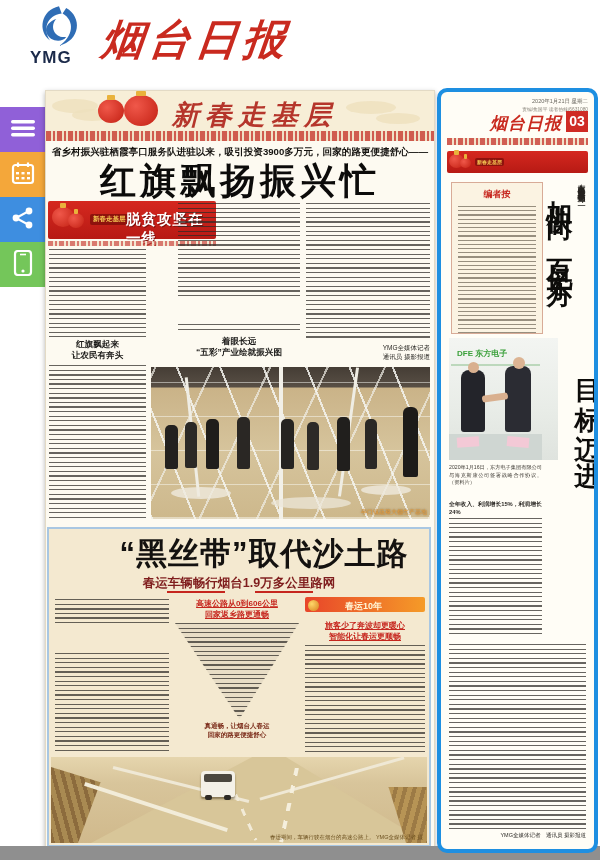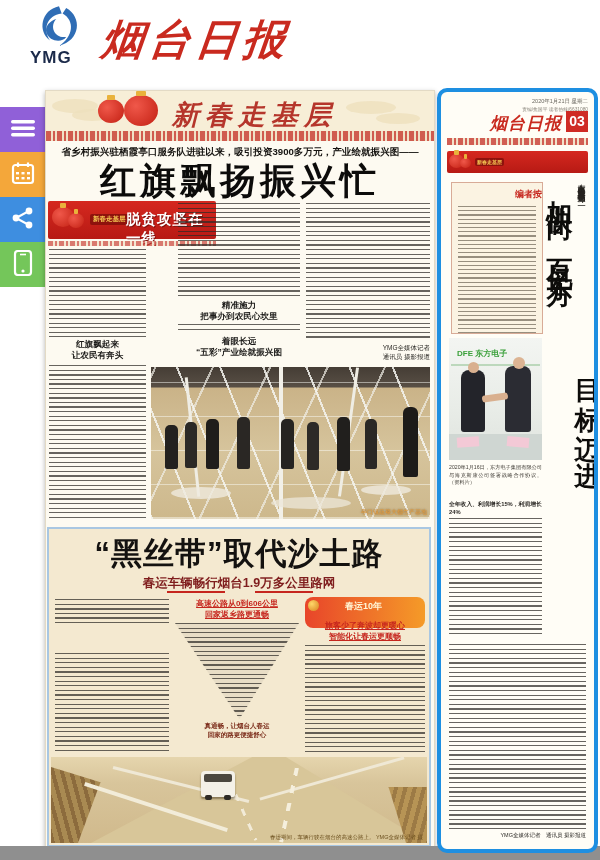--- a/index.html
+++ b/index.html
@@ -92,43 +92,39 @@
     <div class="cloud" style="left:6px;top:8px;width:46px;height:14px;"></div>
     <div class="cloud" style="left:26px;top:18px;width:40px;height:12px;"></div>
     <div class="cloud" style="left:300px;top:10px;width:50px;height:13px;"></div>
     <div class="cloud" style="left:330px;top:22px;width:44px;height:11px;"></div>
     <span class="lantern" style="left:52px;top:8px;width:26px;height:24px;"></span>
     <span class="lantern" style="left:78px;top:4px;width:34px;height:31px;"></span>
     <div class="abs" style="left:126px;top:6px;font-family:'DejaVu Serif',serif;font-weight:bold;font-style:italic;font-size:27px;color:#b5352b;letter-spacing:6px;">新春走基层</div>
     <div class="abs lace" style="left:0;top:40px;width:388px;height:10px;opacity:.85;"></div>
   </div>
 
-  <div class="abs" style="left:2px;top:55px;width:384px;text-align:center;font-weight:bold;font-size:9.6px;color:#151310;">省乡村振兴驻栖霞亭口服务队进驻以来，吸引投资3900多万元，产业绘就振兴图——</div>
+  <div class="abs" style="left:2px;top:55px;width:384px;text-align:center;font-weight:bold;font-size:9.6px;color:#151310;">省乡村振兴驻栖霞亭口服务队进驻以来，吸引投资3900多万元，回家的路更便捷舒心——</div>
   <div class="abs" style="left:0;top:66px;width:388px;text-align:center;font-weight:900;font-size:36px;color:#0c0b0a;letter-spacing:4px;">红旗飘扬振兴忙</div>
 
   <div class="abs redbanner" style="left:2px;top:110px;width:168px;height:38px;border-radius:2px;">
     <span class="lantern" style="left:4px;top:6px;width:22px;height:20px;"></span>
     <span class="lantern" style="left:20px;top:12px;width:16px;height:15px;"></span>
     <span class="abs badge-chip" style="left:42px;top:13px;font-size:6.5px;padding:1px 3px;">新春走基层</span>
     <span class="abs" style="left:78px;top:9px;font-size:14.5px;font-weight:900;color:#ffffff;letter-spacing:1px;text-shadow:1px 1px 0 #7e0f0a;">脱贫攻坚在一线</span>
   </div>
   <div class="abs lace" style="left:2px;top:150px;width:168px;height:5px;opacity:.7;"></div>
 
   <div class="abs tl" style="left:3px;top:158px;width:97px;height:88px;"></div>
   <div class="abs subhead" style="left:3px;top:248px;width:97px;font-size:8.6px;line-height:11px;">
     <div>红旗飘起来</div>
     <div>让农民有奔头</div>
   </div>
   <div class="abs tl" style="left:3px;top:274px;width:97px;height:156px;"></div>
 
   <div class="abs tl" style="left:132px;top:112px;width:122px;height:94px;"></div>
-  <div class="abs subhead" style="left:132px;top:209px;width:122px;font-size:8.6px;line-height:11px;">
-    <div>精准施力</div>
-    <div>把事办到农民心坎里</div>
-  </div>
   <div class="abs tl" style="left:132px;top:233px;width:122px;height:9px;"></div>
   <div class="abs subhead" style="left:132px;top:245px;width:122px;font-size:8.6px;line-height:11px;">
     <div>着眼长远</div>
     <div>“五彩”产业绘就振兴图</div>
   </div>
 
   <div class="abs tl" style="left:260px;top:112px;width:124px;height:138px;"></div>
   <div class="abs" style="left:260px;top:252px;width:124px;text-align:right;font-size:6.5px;color:#2a2824;line-height:9px;">
     <div>YMG全媒体记者</div>
     <div>通讯员 摄影报道</div>
@@ -153,39 +149,39 @@
     <div class="abs" style="left:214px;top:52px;width:12px;height:50px;background:#2a2825;border-radius:5px 5px 2px 2px;"></div>
     <div class="abs" style="left:252px;top:40px;width:15px;height:70px;background:#1d1b19;border-radius:6px 6px 2px 2px;"></div>
 
     <div class="abs" style="left:20px;top:120px;width:60px;height:12px;background:#efeadf;border-radius:50%;opacity:.8;"></div>
     <div class="abs" style="left:120px;top:130px;width:80px;height:12px;background:#ece7da;border-radius:50%;opacity:.75;"></div>
     <div class="abs" style="left:210px;top:118px;width:50px;height:10px;background:#efeadf;border-radius:50%;opacity:.8;"></div>
     <div class="abs" style="right:3px;bottom:2px;font-size:6px;color:#f0a13c;text-shadow:0 0 2px #5a4520;">亭口镇蔬菜大棚生产基地</div>
   </div>
 
   <div class="abs" style="left:1px;top:436px;width:384px;height:320px;background:#f4e9d0;border:2px solid #a9c7e2;box-sizing:border-box;">
-    <div class="abs" style="left:0;top:4px;width:380px;text-align:center;font-weight:900;font-size:31px;color:#141210;letter-spacing:1px;">“黑丝带”取代沙土路</div>
+    <div class="abs" style="left:0;top:4px;width:380px;text-align:center;font-weight:900;font-size:31px;color:#141210;letter-spacing:1px;padding-left:25px;">“黑丝带”取代沙土路</div>
     <div class="abs" style="left:0;top:46px;width:380px;text-align:center;font-weight:bold;font-size:12.5px;color:#7f1d1d;">春运车辆畅行烟台1.9万多公里路网</div>
     <div class="abs" style="left:118px;top:62px;width:58px;height:2px;background:#c6261e;"></div>
     <div class="abs" style="left:206px;top:62px;width:58px;height:2px;background:#c6261e;"></div>
 
     <div class="abs tl" style="left:6px;top:70px;width:114px;height:28px;"></div>
     <div class="abs tl" style="left:6px;top:124px;width:114px;height:100px;"></div>
 
     <div class="abs" style="left:126px;top:70px;width:124px;text-align:center;font-weight:bold;font-size:8px;line-height:10.5px;color:#c6261e;">
       <div style="text-decoration:underline;">高速公路从0到606公里</div>
       <div style="text-decoration:underline;">回家返乡路更通畅</div>
     </div>
     <div class="abs tl" style="left:126px;top:94px;width:124px;height:96px;clip-path:polygon(0 0,100% 0,52% 100%);background-color:rgba(210,200,180,.35);"></div>
     <div class="abs" style="left:126px;top:192px;width:124px;text-align:center;font-size:6.5px;line-height:9px;color:#7a2a18;font-weight:bold;">
       <div>真通畅，让烟台人春运</div>
       <div>回家的路更便捷舒心</div>
     </div>
 
-    <div class="abs" style="left:256px;top:68px;width:120px;height:31px;background:linear-gradient(90deg,#e8452a,#f59b28);border-radius:8px;">
+    <div class="abs" style="left:256px;top:68px;width:120px;height:15px;background:linear-gradient(90deg,#e8452a,#f59b28);border-radius:2px;">
       <span class="abs" style="left:3px;top:3px;width:11px;height:11px;border-radius:50%;background:radial-gradient(circle at 35% 35%,#ffd76a,#d8801d);"></span>
       <span class="abs" style="left:40px;top:3px;font-size:9px;font-weight:bold;color:#fff7d8;">春运10年</span>
     </div>
     <div class="abs" style="left:256px;top:92px;width:120px;text-align:center;font-weight:bold;font-size:8px;line-height:10.5px;color:#c6261e;">
       <div style="text-decoration:underline;">旅客少了奔波却更暖心</div>
       <div style="text-decoration:underline;">智能化让春运更顺畅</div>
     </div>
     <div class="abs tl" style="left:256px;top:116px;width:120px;height:108px;"></div>
 
     <div class="abs" style="left:2px;top:228px;width:376px;height:86px;overflow:hidden;background:linear-gradient(180deg,#e3d3ab 0%,#d9cironic 30%,#d3bd92 100%);background:linear-gradient(180deg,#e5d5ad 0%,#d8c59b 30%,#d0b98c 100%);">
@@ -221,29 +217,29 @@
     <div class="abs" style="right:0;top:15px;width:22px;height:21px;background:#cf2b24;color:#ffffff;font-weight:bold;font-size:14px;text-align:center;line-height:21px;">03</div>
     <div class="abs lace" style="left:0;top:42px;width:141px;height:7px;opacity:.85;"></div>
 
     <div class="abs redbanner" style="left:0;top:55px;width:141px;height:22px;border-radius:2px;">
       <span class="lantern" style="left:2px;top:3px;width:15px;height:14px;"></span>
       <span class="lantern" style="left:13px;top:7px;width:11px;height:10px;"></span>
       <span class="abs badge-chip" style="left:28px;top:7px;font-size:5px;padding:1px 2px;">新春走基层</span>
     </div>
 
     <div class="abs" style="left:4px;top:86px;width:92px;height:152px;background:#fbf3e2;border:1px solid #d8ab97;box-sizing:border-box;">
-      <div style="text-align:right;font-weight:bold;font-size:9px;color:#c6261e;margin-top:5px;">编者按</div>
+      <div style="text-align:center;font-weight:bold;font-size:9px;color:#c6261e;margin-top:5px;">编者按</div>
       <div class="tl-lt" style="margin:5px 6px 0 6px;height:128px;"></div>
     </div>
 
     <div class="abs vtext" style="left:129px;top:82px;height:172px;font-size:7.5px;font-weight:bold;color:#26231f;letter-spacing:1px;">东方电子集团董事长杨恒坤——</div>
     <div class="abs vtext" style="left:96px;top:84px;height:368px;font-size:26px;font-weight:900;color:#0d0c0a;letter-spacing:7px;">加快向“百亿东方”</div>
     <div class="abs vtext" style="left:124px;top:262px;height:285px;font-size:26px;font-weight:900;color:#0d0c0a;letter-spacing:28px;">目标迈进</div>
 
-    <div class="abs" style="left:2px;top:242px;width:93px;height:122px;background:linear-gradient(180deg,#f3f5f2 0%,#e8ece7 60%,#dfe3de 100%);overflow:hidden;">
+    <div class="abs" style="left:2px;top:242px;width:93px;height:122px;background:linear-gradient(180deg,#f3f5f2 0%,#e8ece7 60%,#dfe3de 100%);overflow:hidden;padding-left:16px;">
       <div class="abs" style="left:8px;top:10px;font-size:8px;font-weight:bold;color:#3aa03a;">DFE 东方电子</div>
       <div class="abs" style="left:2px;top:26px;width:89px;height:2px;background:#bcd8bc;"></div>
 
       <div class="abs" style="left:12px;top:32px;width:24px;height:62px;background:#23242a;border-radius:8px 8px 3px 3px;"></div>
       <div class="abs" style="left:19px;top:24px;width:11px;height:11px;background:#d9b08f;border-radius:50%;"></div>
       <div class="abs" style="left:56px;top:28px;width:26px;height:66px;background:#2b2c33;border-radius:8px 8px 3px 3px;"></div>
       <div class="abs" style="left:64px;top:19px;width:12px;height:12px;background:#dcb493;border-radius:50%;"></div>
       <div class="abs" style="left:33px;top:56px;width:26px;height:7px;background:#d9b08f;border-radius:3px;transform:rotate(-8deg);"></div>
 
       <div class="abs" style="left:0;top:96px;width:93px;height:26px;background:#cfd6d2;"></div>

